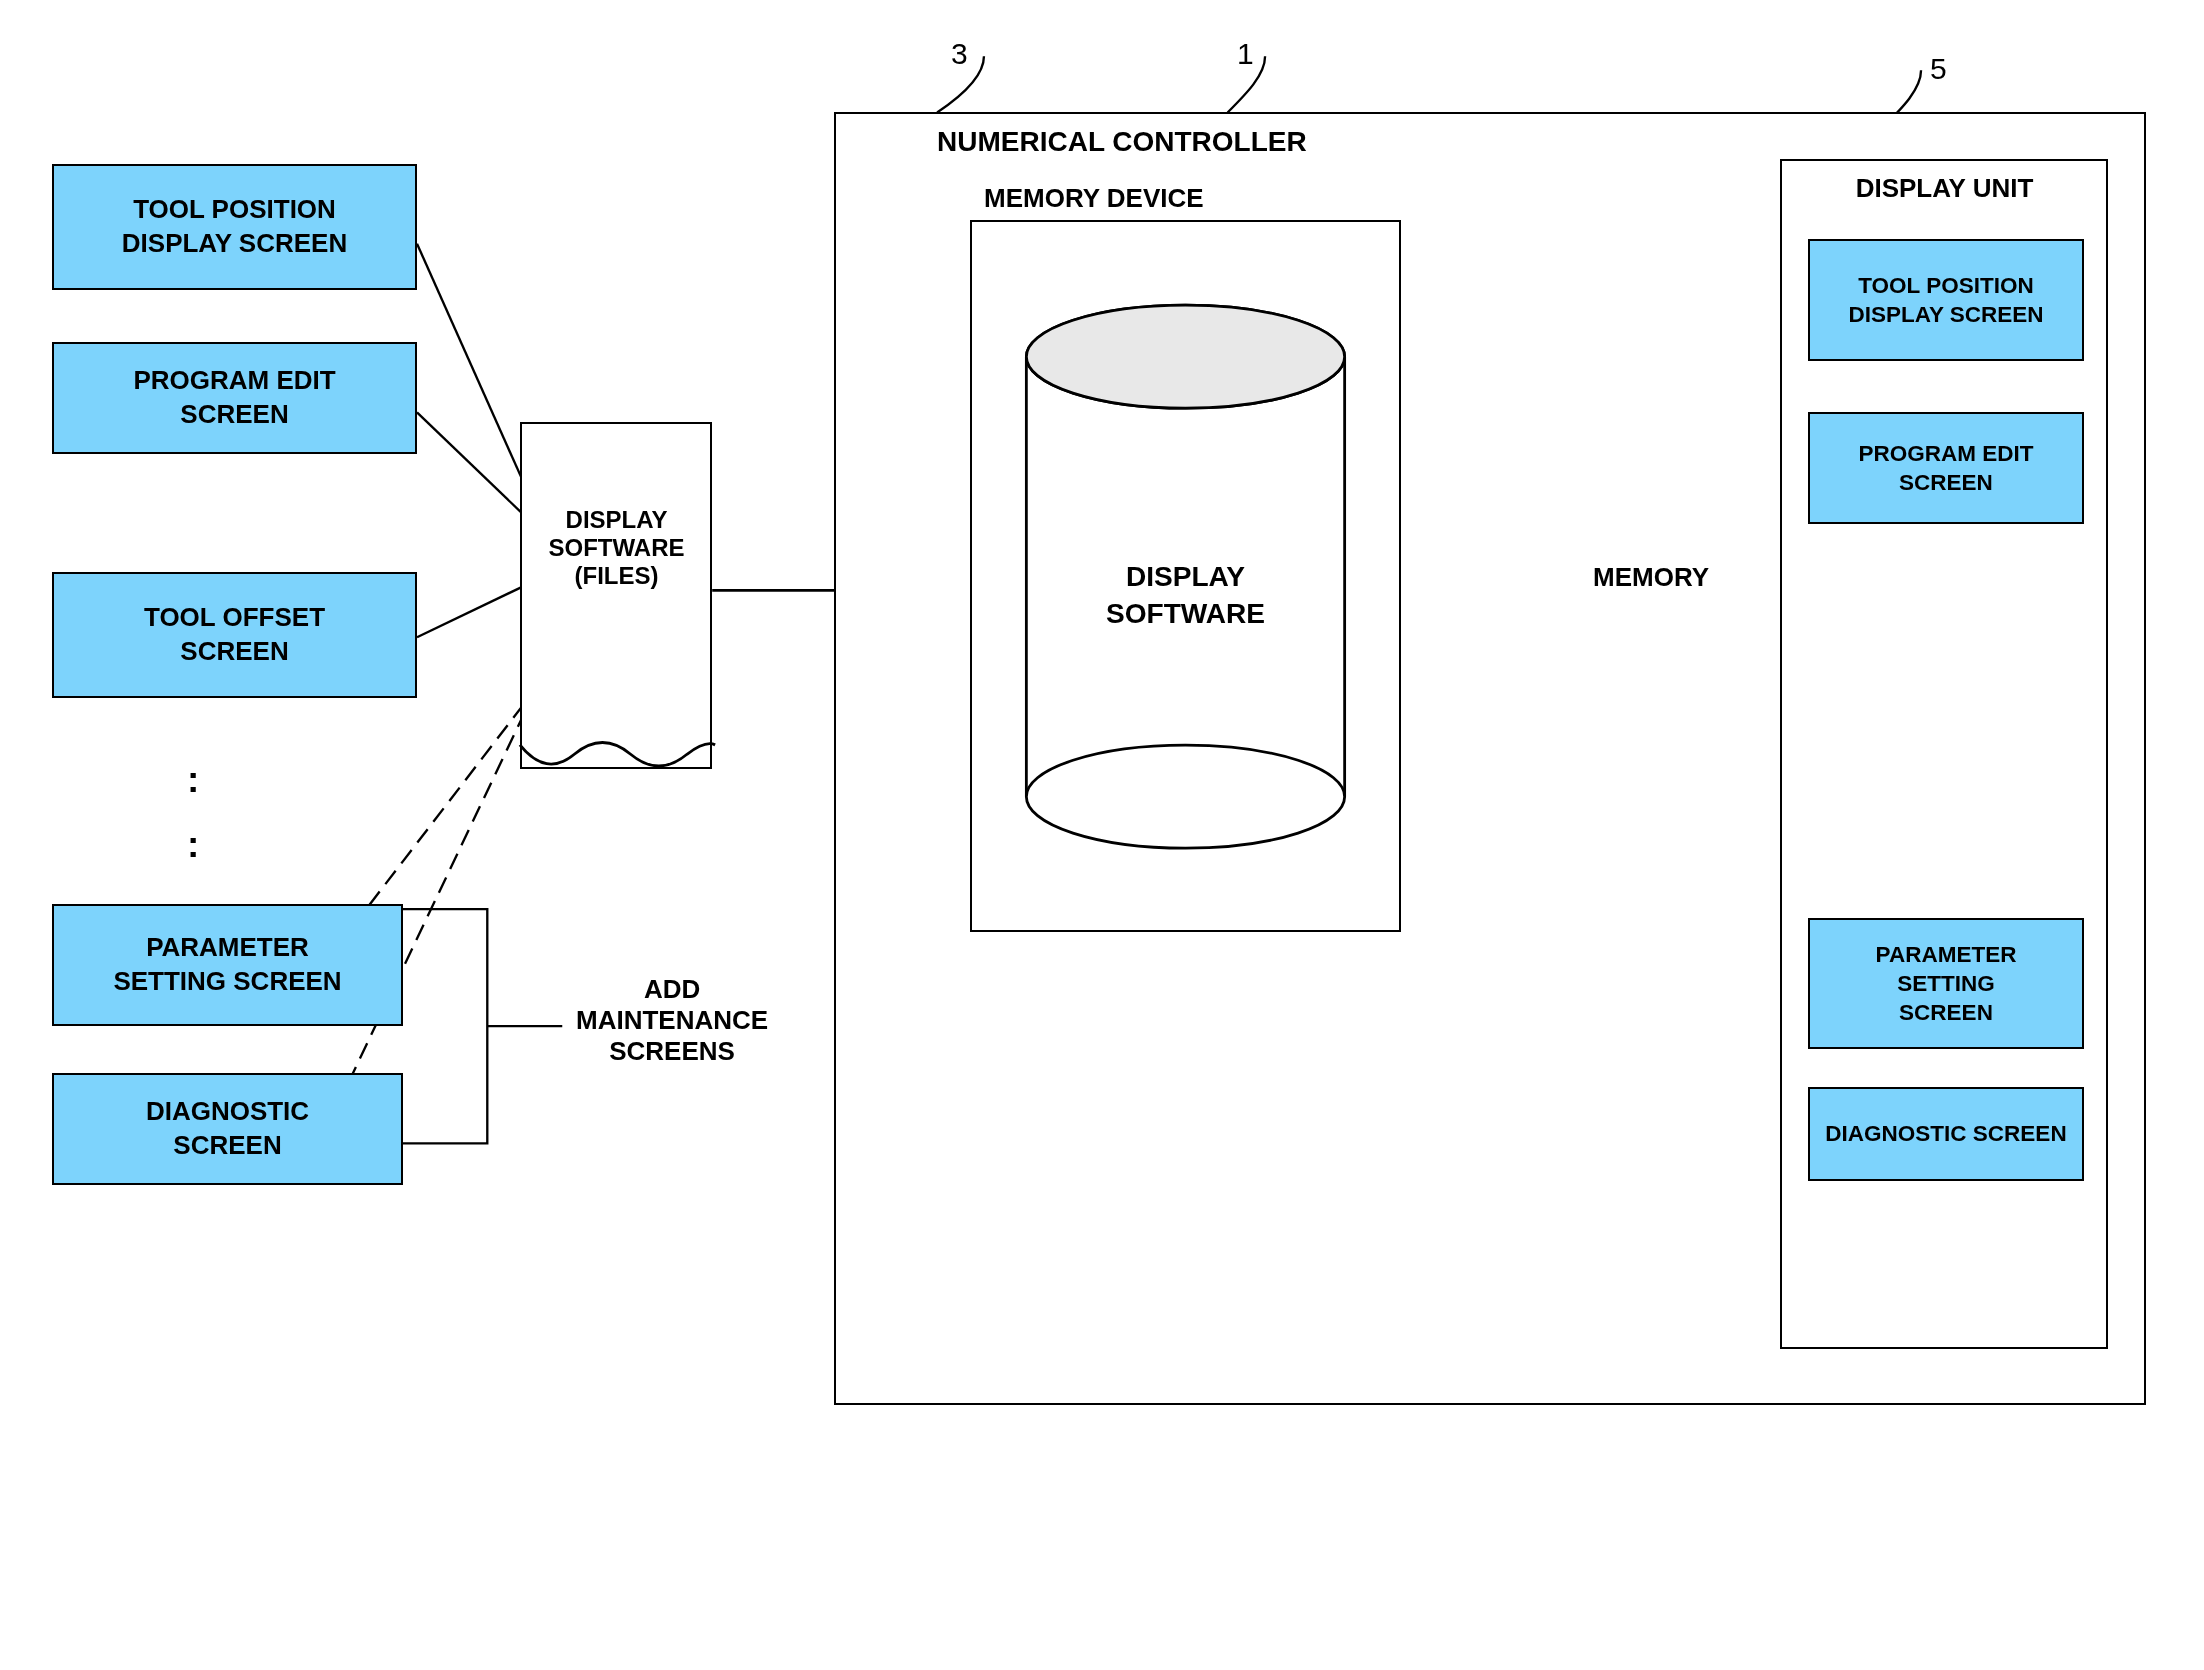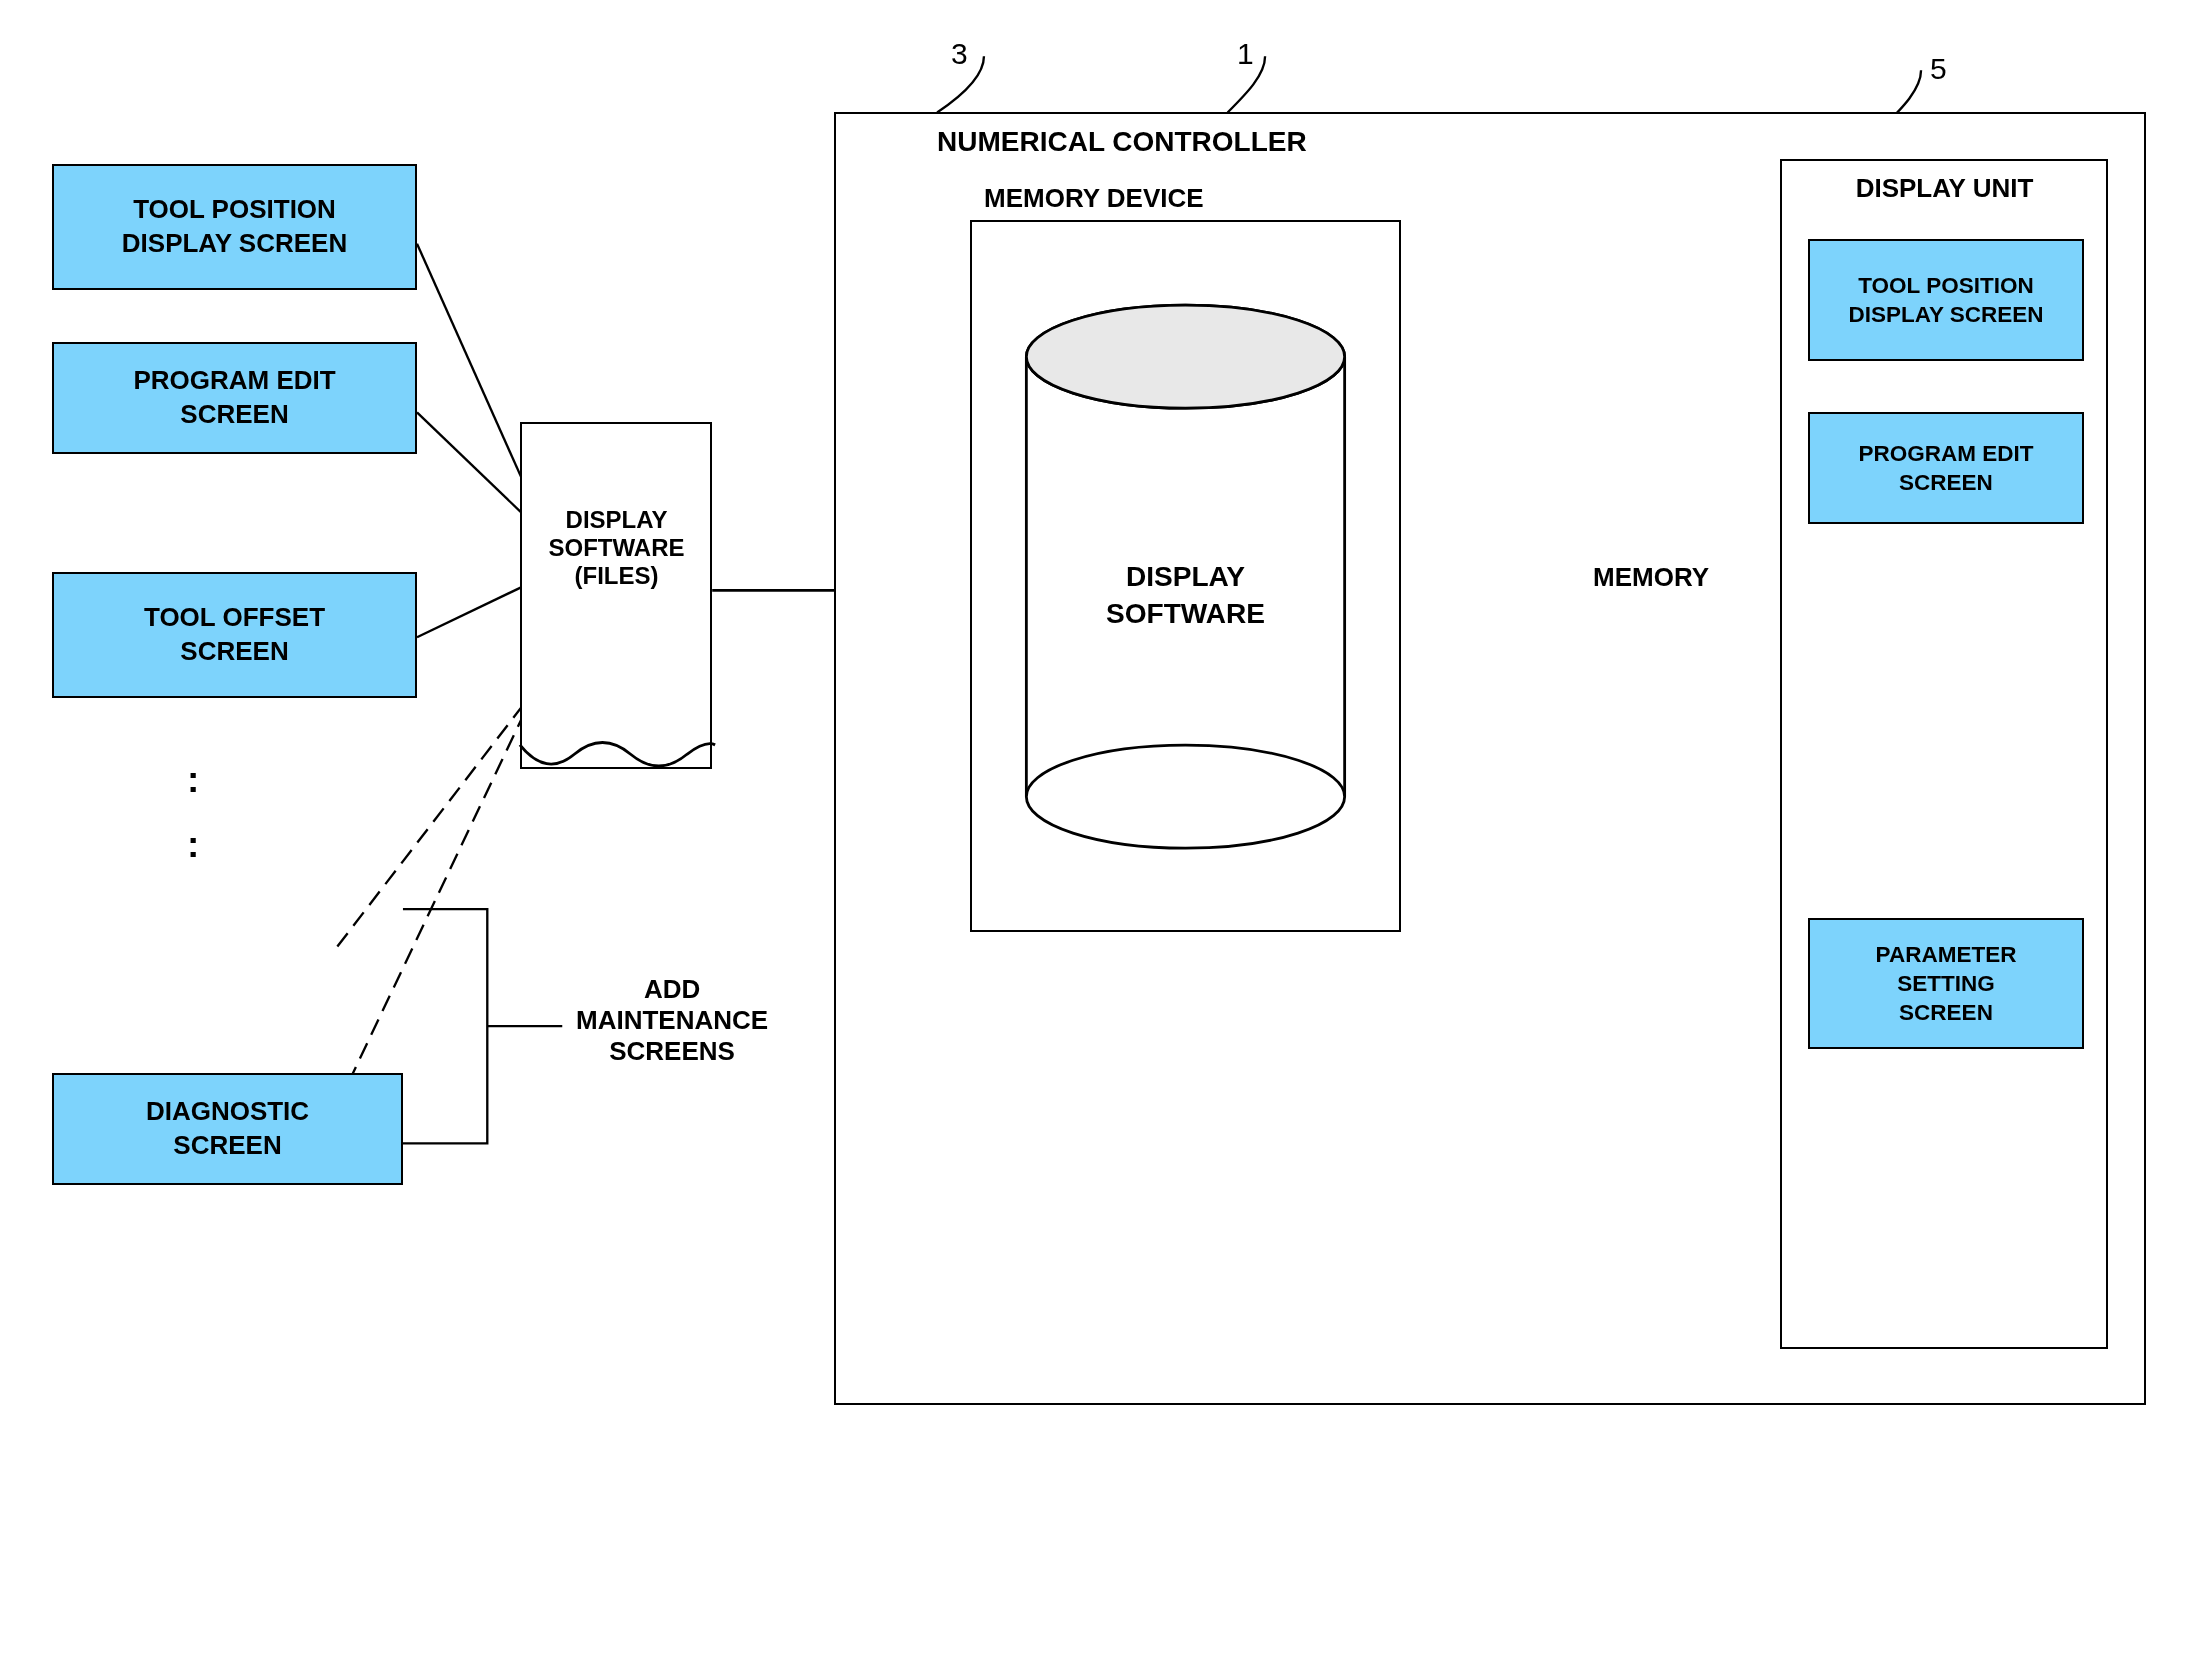--- a/index.html
+++ b/index.html
@@ -125,20 +125,23 @@
     <span>PROGRAM EDIT<br>SCREEN</span>
   </div>
 
   <div class="screen-box" style="left:52px; top:572px; width:365px; height:126px;">
     <span>TOOL OFFSET<br>SCREEN</span>
   </div>
 
   <div style="position:absolute; left:187px; top:759px; font-size:37px; font-weight:bold;">:</div>
   <div style="position:absolute; left:187px; top:824px; font-size:37px; font-weight:bold;">:</div>
 
+  <div class="screen-box" style="left:52px; top:904px; width:351px; height:122px;">
+    <span>PARAMETER<br>SETTING SCREEN</span>
+  </div>
 
   <div class="screen-box" style="left:52px; top:1073px; width:351px; height:112px;">
     <span>DIAGNOSTIC<br>SCREEN</span>
   </div>
 
   <div class="label-text" style="left:576px; top:974px; font-size:26px;">ADD<br>MAINTENANCE<br>SCREENS</div>
 
   <div style="position:absolute; left:520px; top:422px; width:192px; height:347px; border:2.8px solid #000; background:#fff;">
   </div>
 
@@ -188,15 +191,18 @@
 
   <div class="screen-box" style="left:1808px; top:412px; width:276px; height:112px; font-size:22.5px;">
     <span>PROGRAM EDIT<br>SCREEN</span>
   </div>
 
 
   <div class="screen-box" style="left:1808px; top:918px; width:276px; height:131px; font-size:22.5px;">
     <span>PARAMETER SETTING<br>SCREEN</span>
   </div>
 
+  <div class="screen-box" style="left:1808px; top:1087px; width:276px; height:94px; font-size:22.5px;">
+    <span>DIAGNOSTIC SCREEN</span>
+  </div>
 
 </div>
 
 
 </body></html>

